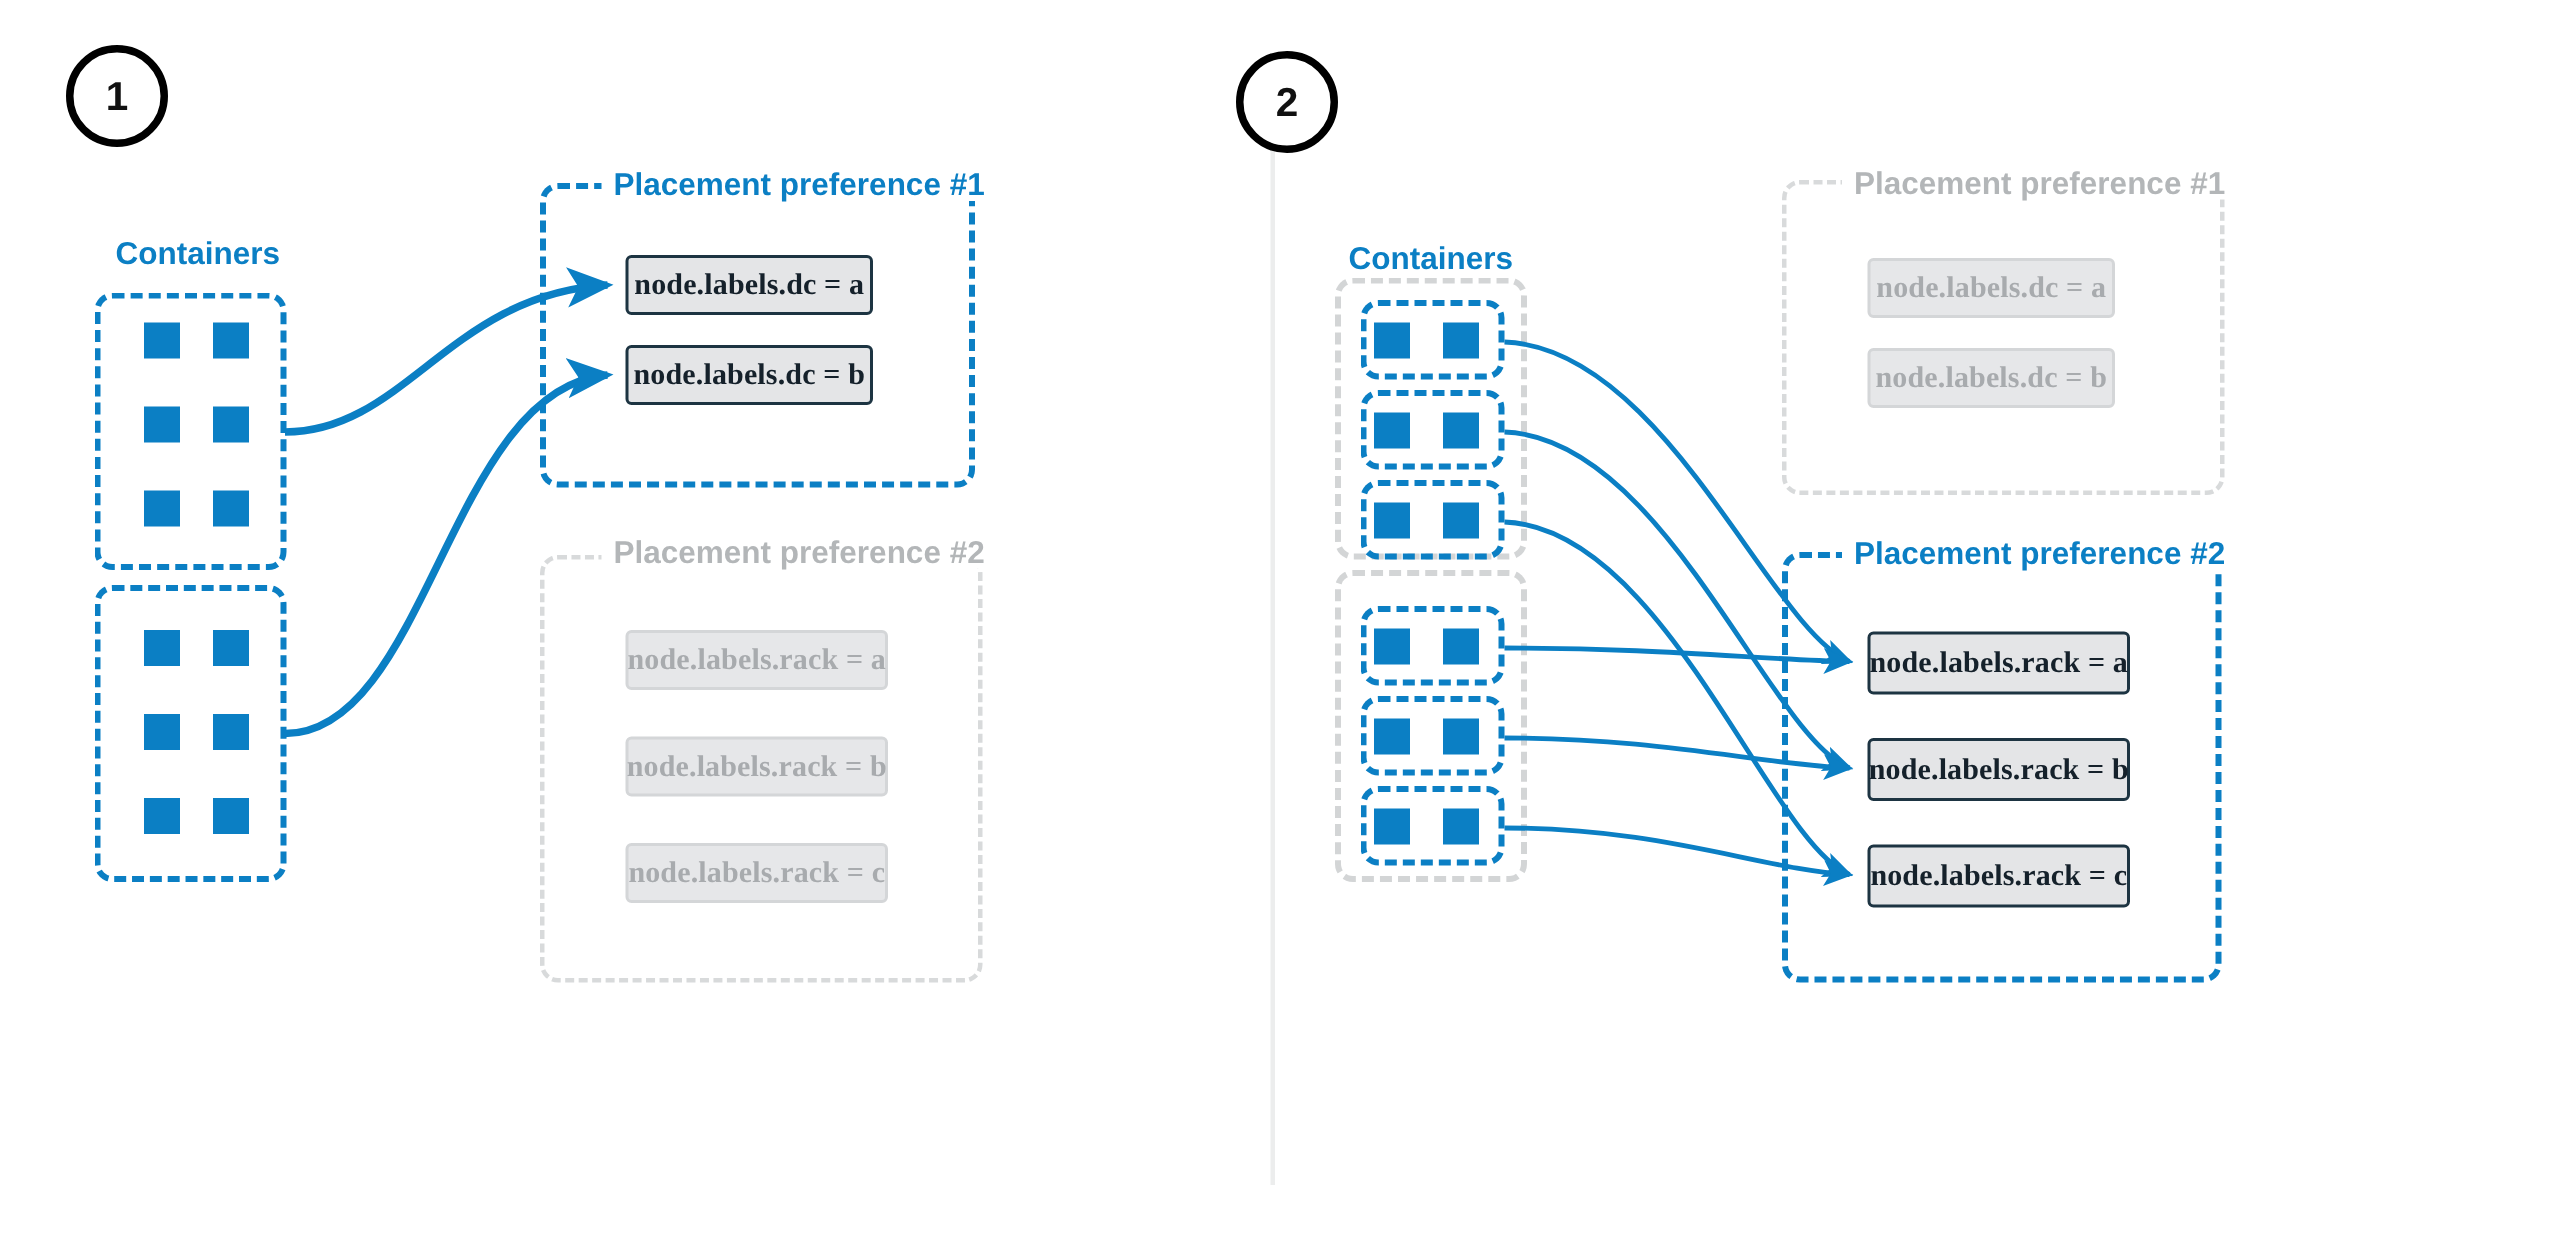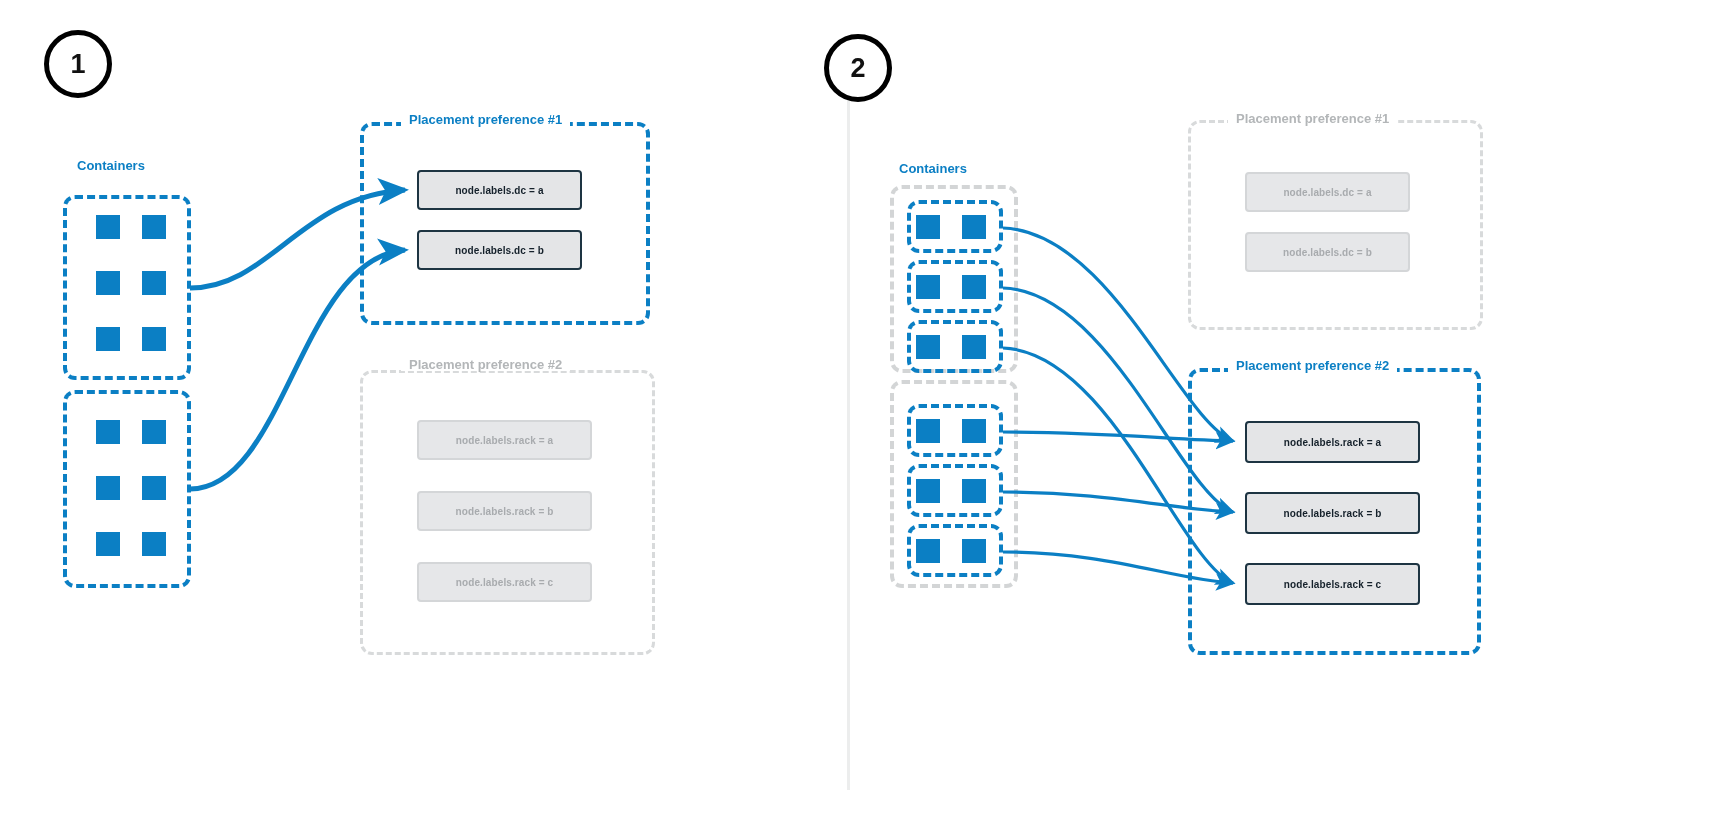--- a/index.html
+++ b/index.html
@@ -47,21 +47,21 @@
     left: 847px;
     top: 40px;
     width: 3px;
     height: 750px;
     background: #eceded;
   }
 
   
   .grp-title {
     position: absolute;
-    font-size: 13px;
+    font-size: 21px;
     font-weight: 700;
     white-space: nowrap;
     line-height: 1;
   }
   .grp-title.active   { color: #0b7fc4; }
   .grp-title.inactive { color: #b3b6b8; font-weight: 600; }
 
   
   .region {
     position: absolute;
@@ -92,25 +92,26 @@
     gap: 0 22px;
   }
 
   
   .chip {
     position: absolute;
     box-sizing: border-box;
     display: flex;
     align-items: center;
     justify-content: center;
-    font-size: 10px;
+    font-size: 20px;
     font-weight: 700;
     border-radius: 4px;
     white-space: nowrap;
     letter-spacing: .1px;
+    font-family: Liberation Serif, serif;
   }
   .chip.active {
     background: #e4e5e7;
     border: 2.5px solid #1d3442;
     color: #15212b;
   }
   .chip.inactive {
     background: #e6e7e9;
     border: 2px solid #d4d6d8;
     color: #a8abae;

